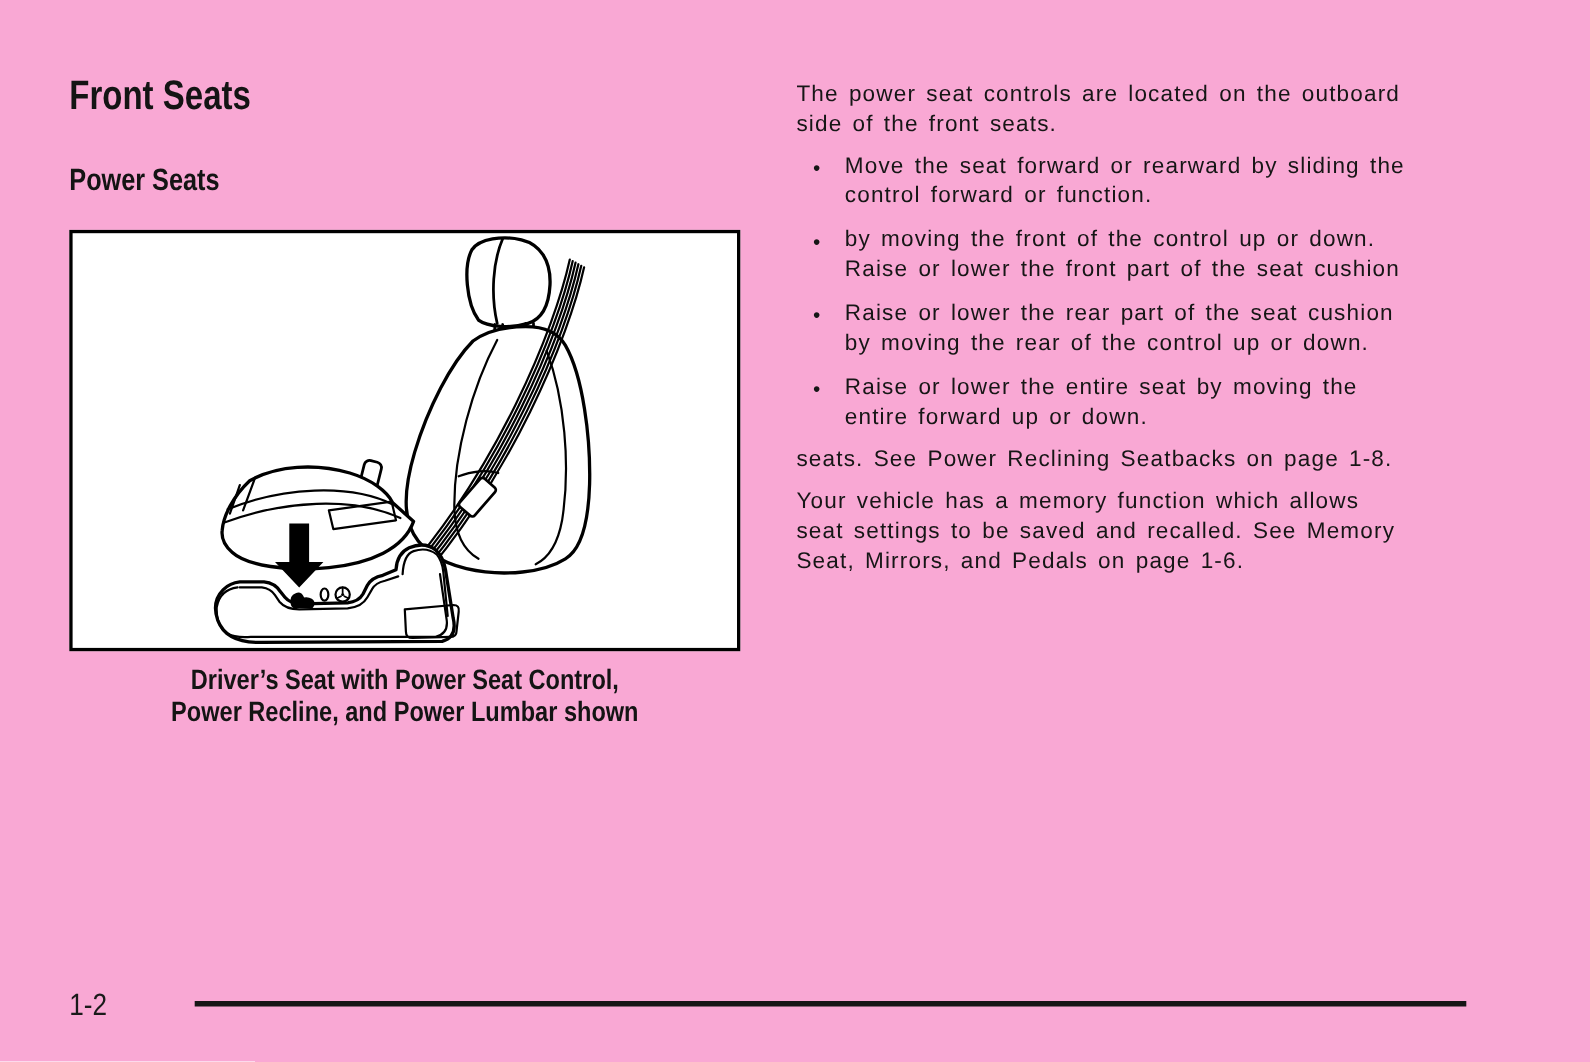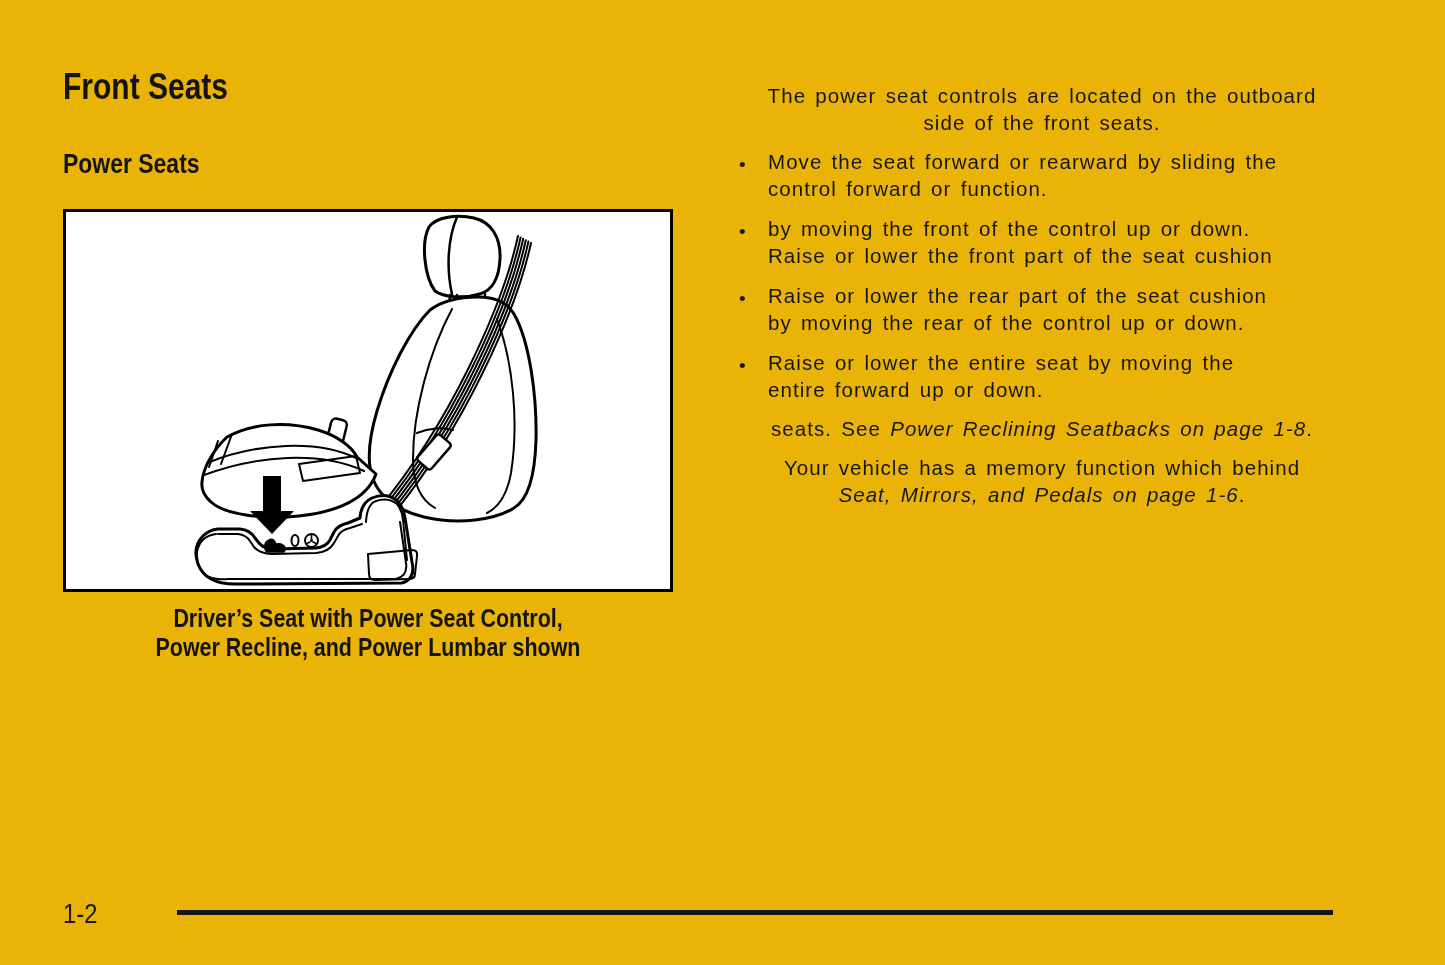--- a/index.html
+++ b/index.html
@@ -1,38 +1,38 @@
 <!DOCTYPE html>
 <html><head>
 <meta charset="utf-8">
 <style>
   html,body{margin:0;padding:0;background:#fff;}
-  .sheet{position:relative;width:1445px;height:965px;background:#eab308;overflow:hidden;
+  .sheet{position:relative;width:1445px;height:965px;background:#f9a8d4;overflow:hidden;
          font-family:"Liberation Sans",sans-serif;color:#141414;}
   .h1{position:absolute;left:63px;top:68px;margin:0;font-size:37.5px;font-weight:bold;
       line-height:1;white-space:nowrap;transform:scaleX(0.80);transform-origin:left top;color:#141414;}
   .h2{position:absolute;left:63px;top:150px;margin:0;font-size:28px;font-weight:bold;
       line-height:1;white-space:nowrap;transform:scaleX(0.82);transform-origin:left top;color:#141414;}
   .fig-frame{position:absolute;left:63px;top:209px;width:610px;height:383px;
              border:3px solid #000;box-sizing:border-box;background:#fff;}
   .fig-frame svg{display:block;}
   .caption{position:absolute;left:63px;top:604px;width:610px;text-align:center;
            font-size:25.5px;font-weight:bold;line-height:28.5px;
            transform:scaleX(0.84);transform-origin:center top;color:#141414;}
   .col-right{position:absolute;left:722px;top:70px;width:640px;
              font-size:20.5px;letter-spacing:1.05px;word-spacing:2.5px;color:#161616;}
   .tl{display:block;height:27px;line-height:27px;white-space:nowrap;}
-  .para{margin:12px;padding:0;text-align:center;}
+  .para{margin:2px;padding:0;}
   .mt12{margin-top:12px;}
   .mt11{margin-top:11px;}
   .blist{list-style:none;margin:11px 0 0 0;padding:0;}
   .blist li{position:relative;padding-left:46px;margin:0;}
   .blist li + li{margin-top:13px;}
   .bdot{position:absolute;left:17px;top:3px;font-size:19px;line-height:27px;}
-  .ital{font-style:italic;}
+  .ital{}
   .pnum{position:absolute;left:63px;top:900px;font-size:28px;line-height:1;
         transform:scaleX(0.85);transform-origin:left top;color:#1a1a1a;}
   .rule{position:absolute;left:177px;top:910px;width:1156px;height:5px;background:#161616;}
 </style>
 </head>
 <body>
 
 <div class="sheet">
 
   <h1 class="h1">Front Seats</h1>
@@ -130,21 +130,22 @@
       <li>
         <span class="bdot">•</span>
         <span class="tl">Raise or lower the entire seat by moving the</span>
         <span class="tl">entire forward up or down.</span>
       </li>
     </ul>
     <p class="para mt12">
       <span class="tl"><span>seats. See </span><span class="ital">Power Reclining Seatbacks on page 1-8</span><span>.</span></span>
     </p>
     <p class="para mt11">
-      <span class="tl">Your vehicle has a memory function which behind</span>
+      <span class="tl">Your vehicle has a memory function which allows</span>
+      <span class="tl"><span>seat settings to be saved and recalled. See </span><span class="ital">Memory</span></span>
       <span class="tl"><span class="ital">Seat, Mirrors, and Pedals on page 1-6</span><span>.</span></span>
     </p>
   </div>
 
   <span class="pnum">1-2</span>
   <div class="rule"></div>
 
 </div>
 
 </body></html>

